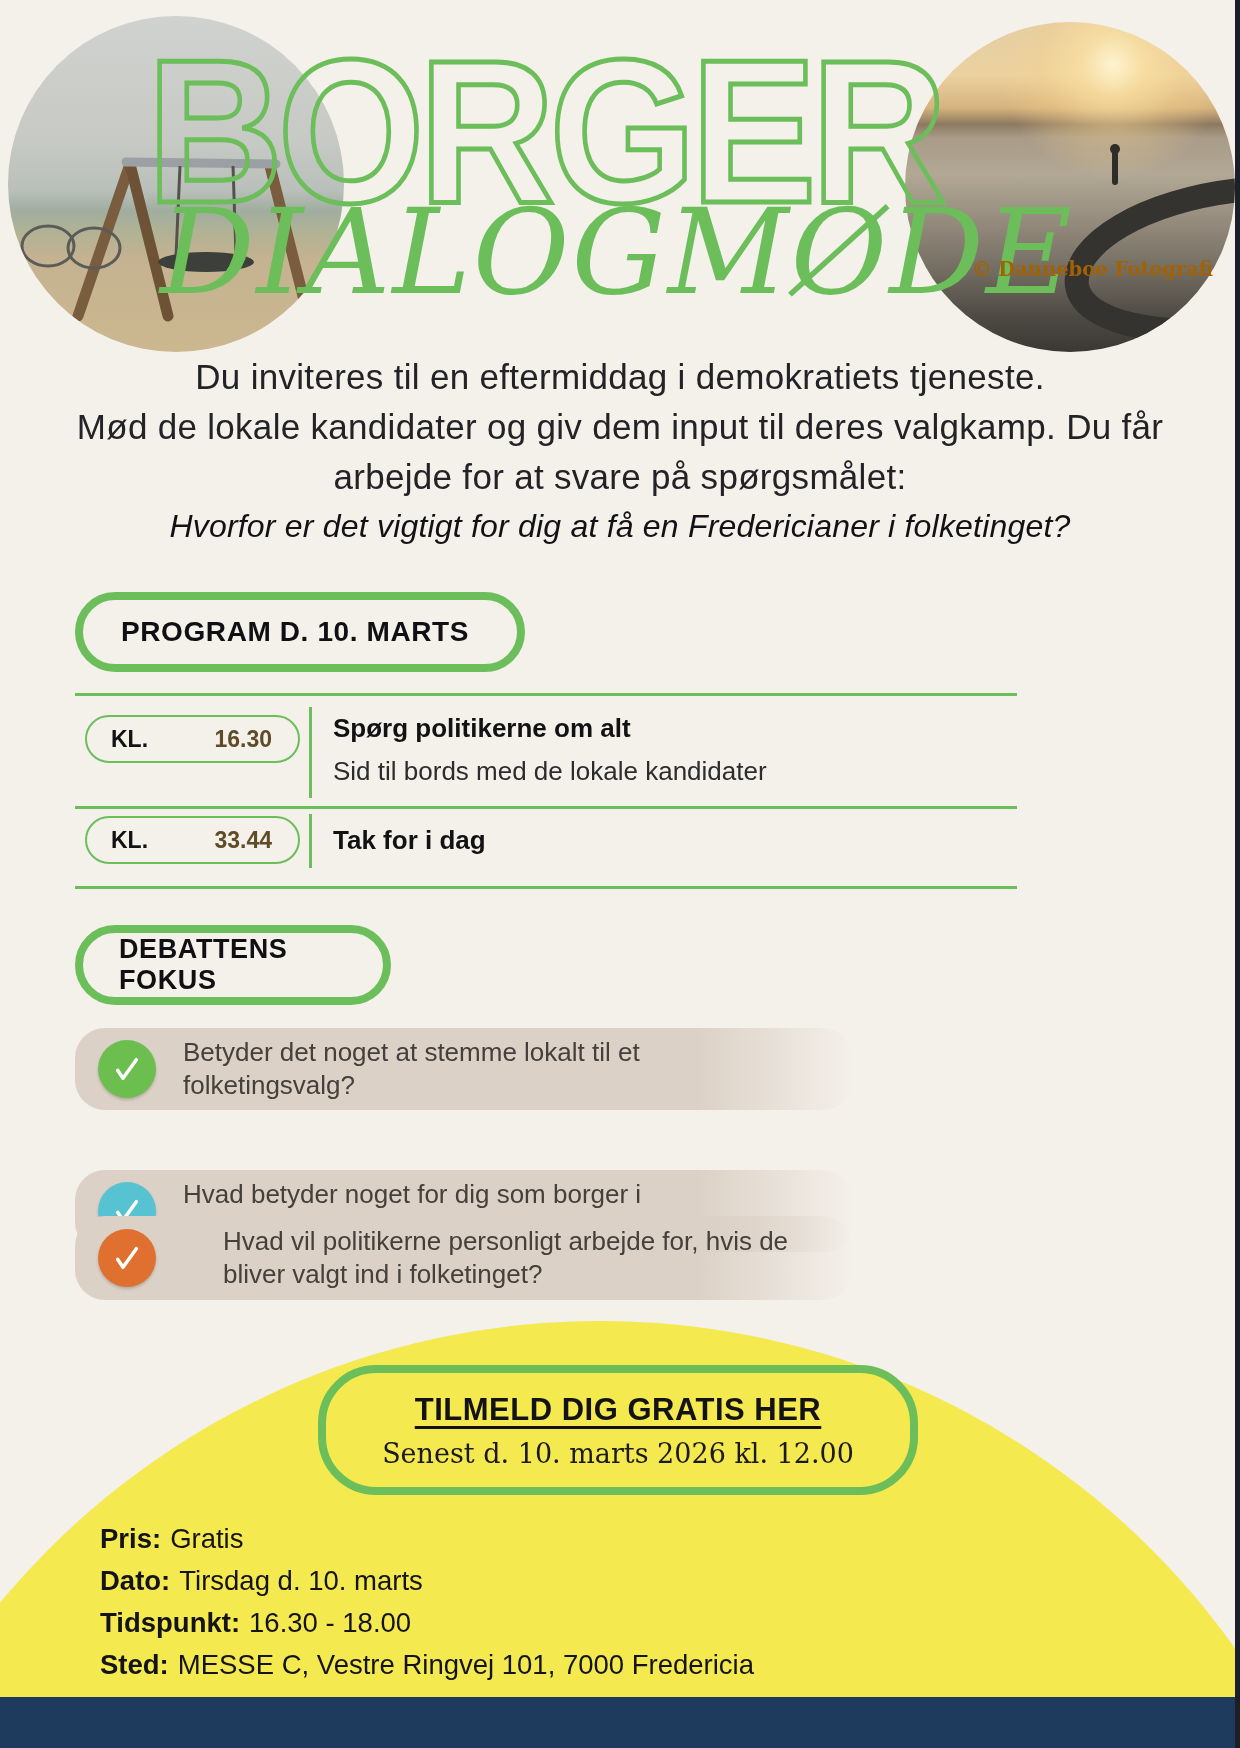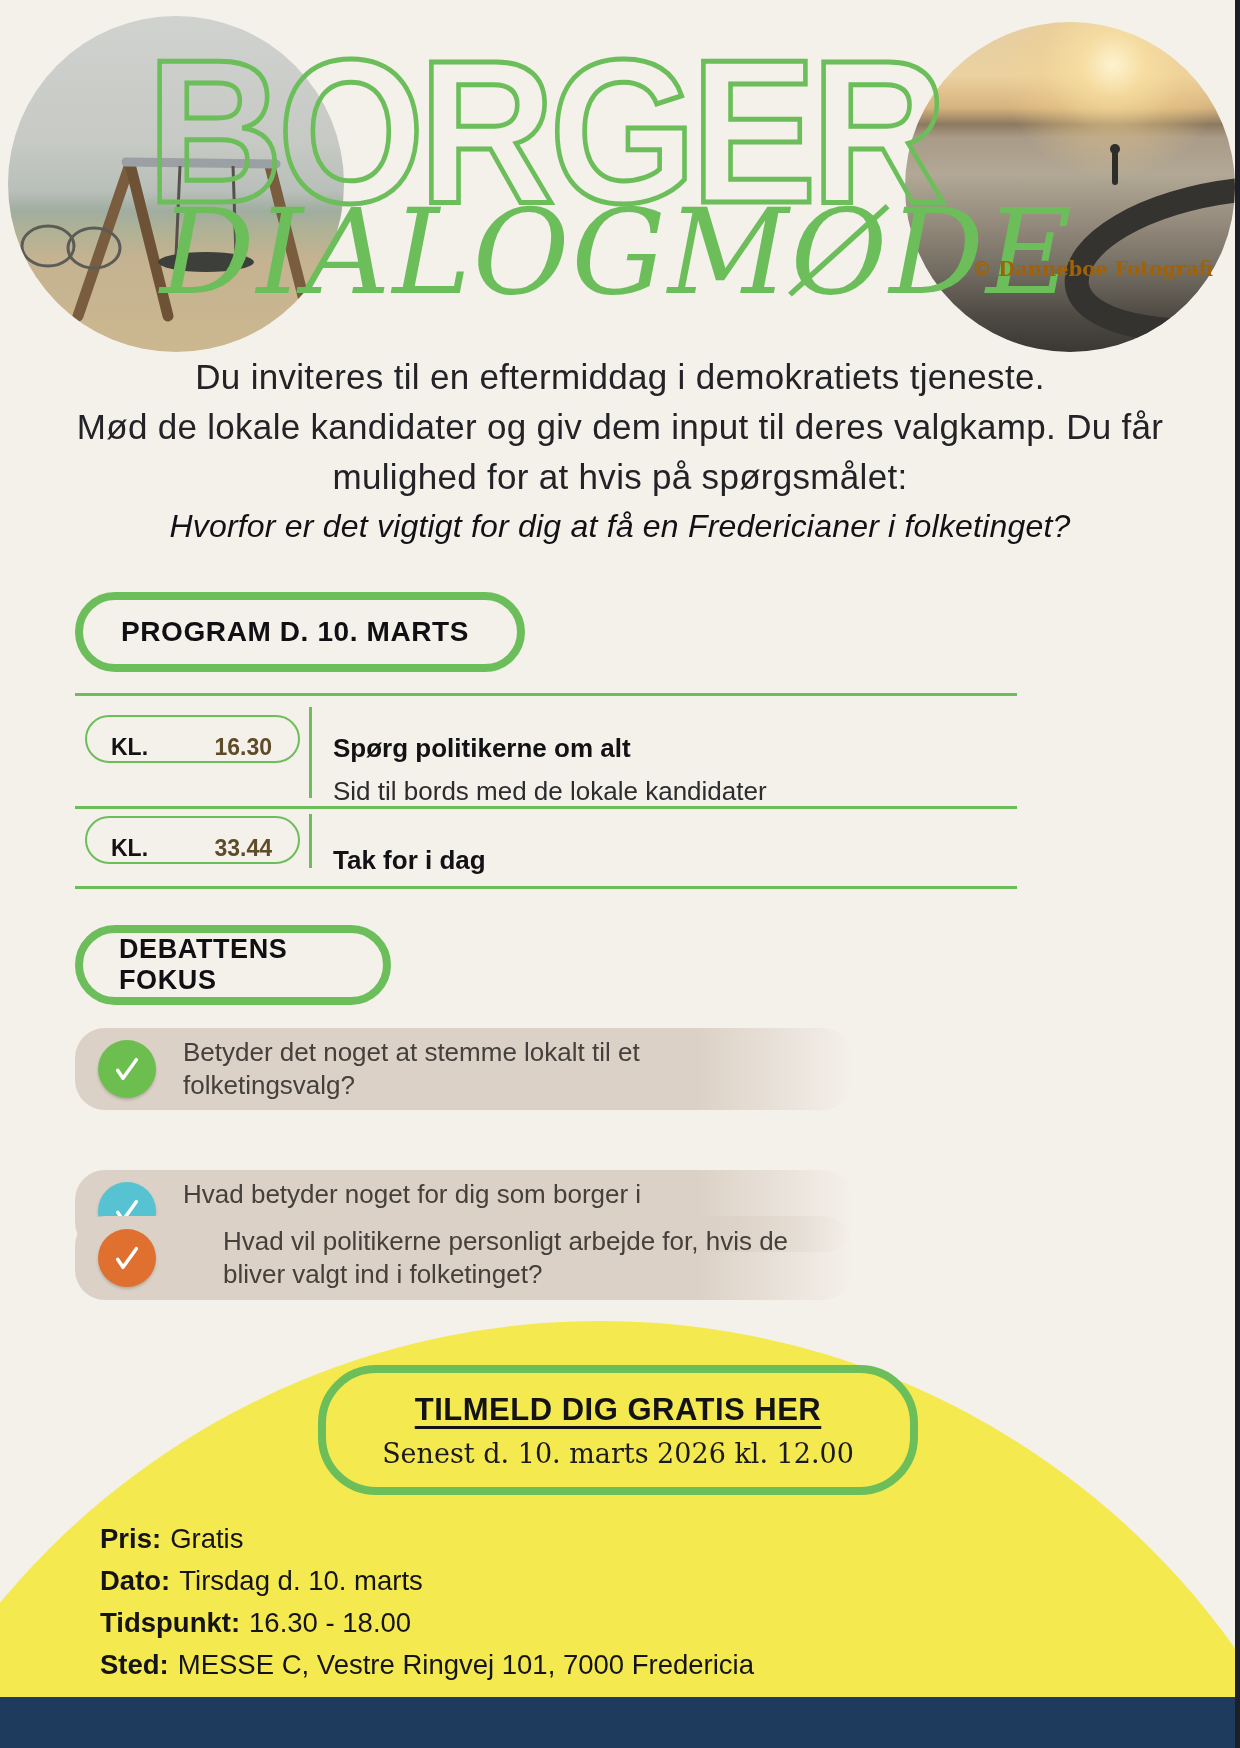--- a/index.html
+++ b/index.html
@@ -58,30 +58,30 @@
 
   
   .ghr{left:75px;height:3px;width:942px;background:#6cbe5b;}
   .hr1{top:693px;}.hr2{top:806px;}.hr3{top:886px;}
   .prow{left:75px;width:942px;}
   .prow1{top:705px;height:95px;}
   .prow2{top:812px;height:58px;}
   .kl-pill{
     position:absolute;left:10px;width:215px;height:48px;box-sizing:border-box;
     border:2.5px solid #6cbe5b;border-radius:26px;
-    display:flex;align-items:flex-end;justify-content:space-between;
+    display:flex;align-items:center;justify-content:space-between;
     padding:0 26px 0 24px;font-size:23px;font-weight:bold;
   }
   .prow1 .kl-pill{top:10px;}
   .prow2 .kl-pill{top:4px;}
   .kl-label{color:#121214;}
   .kl-time{color:#5e4b28;}
   .vline{position:absolute;left:234px;top:2px;bottom:2px;width:2.5px;background:#6cbe5b;}
   .ptexts{margin-left:258px;}
-  .ptitle{font-size:26px;font-weight:bold;color:#121214;margin-top:20px;}
+  .ptitle{font-size:26px;font-weight:bold;color:#121214;}
   .prow1 .ptitle{padding-top:8px;}
   .prow2 .ptitle{padding-top:13px;}
   .psub{font-size:26px;font-weight:normal;color:#2c2c2f;padding-top:12px;}
 
   
   .drow{
     left:75px;width:778px;height:82px;border-radius:30px;z-index:2;
     background:linear-gradient(90deg,#dcd1c6 0%,#dcd1c6 80%,rgba(220,209,198,0) 100%);
     display:flex;align-items:center;
   }
@@ -148,21 +148,21 @@
     </svg>
   </div>
 
   <h1 class="abs title-borger">BORGER</h1>
   <div class="abs title-dialog">DIALOGMØDE</div>
   <div class="abs credit">© Danneboe Fotografi</div>
 
   <div class="abs intro">
     <div>Du inviteres til en eftermiddag i demokratiets tjeneste.</div>
     <div>Mød de lokale kandidater og giv dem input til deres valgkamp. Du får</div>
-    <div>mulighed for at hvis på spørgsmålet:</div>
+    <div>arbejde for at svare på spørgsmålet:</div>
   </div>
   <div class="abs question">Hvorfor er det vigtigt for dig at få en Fredericianer i folketinget?</div>
 
   <div class="abs pill-heading program-heading">
     <span>PROGRAM D. 10. MARTS</span>
   </div>
 
   <div class="abs ghr hr1"></div>
 
   <div class="abs prow prow1">

